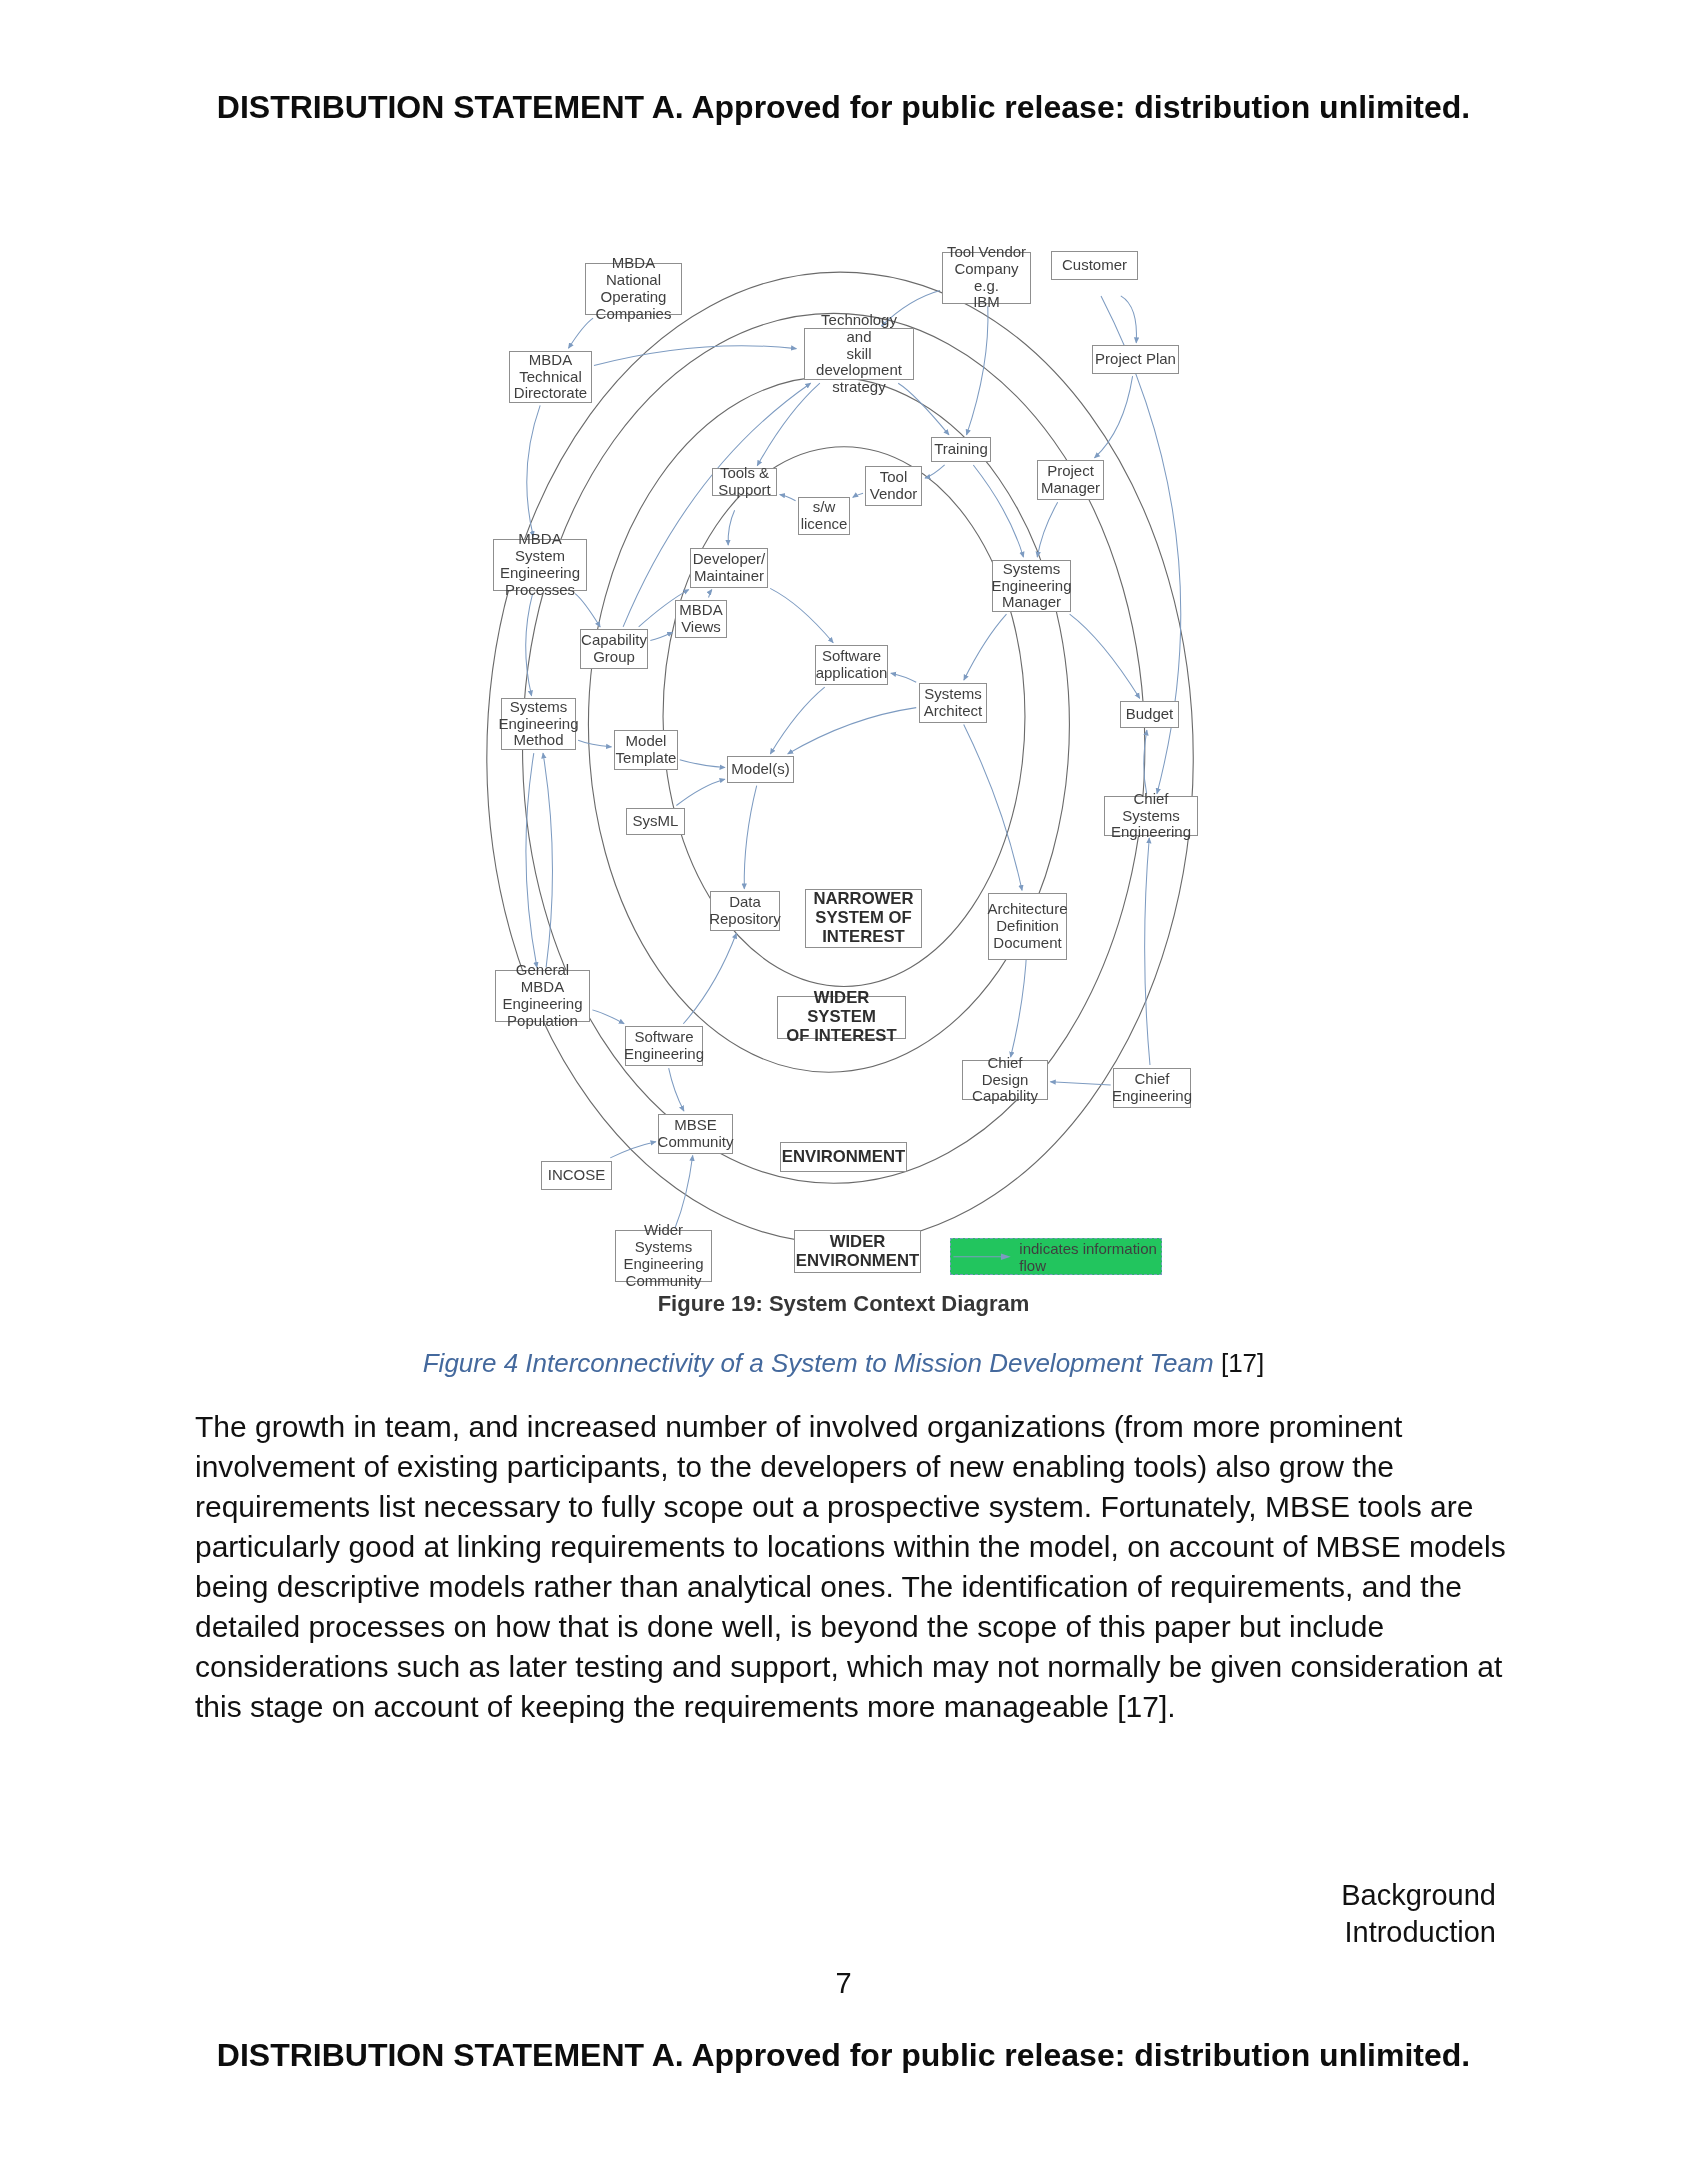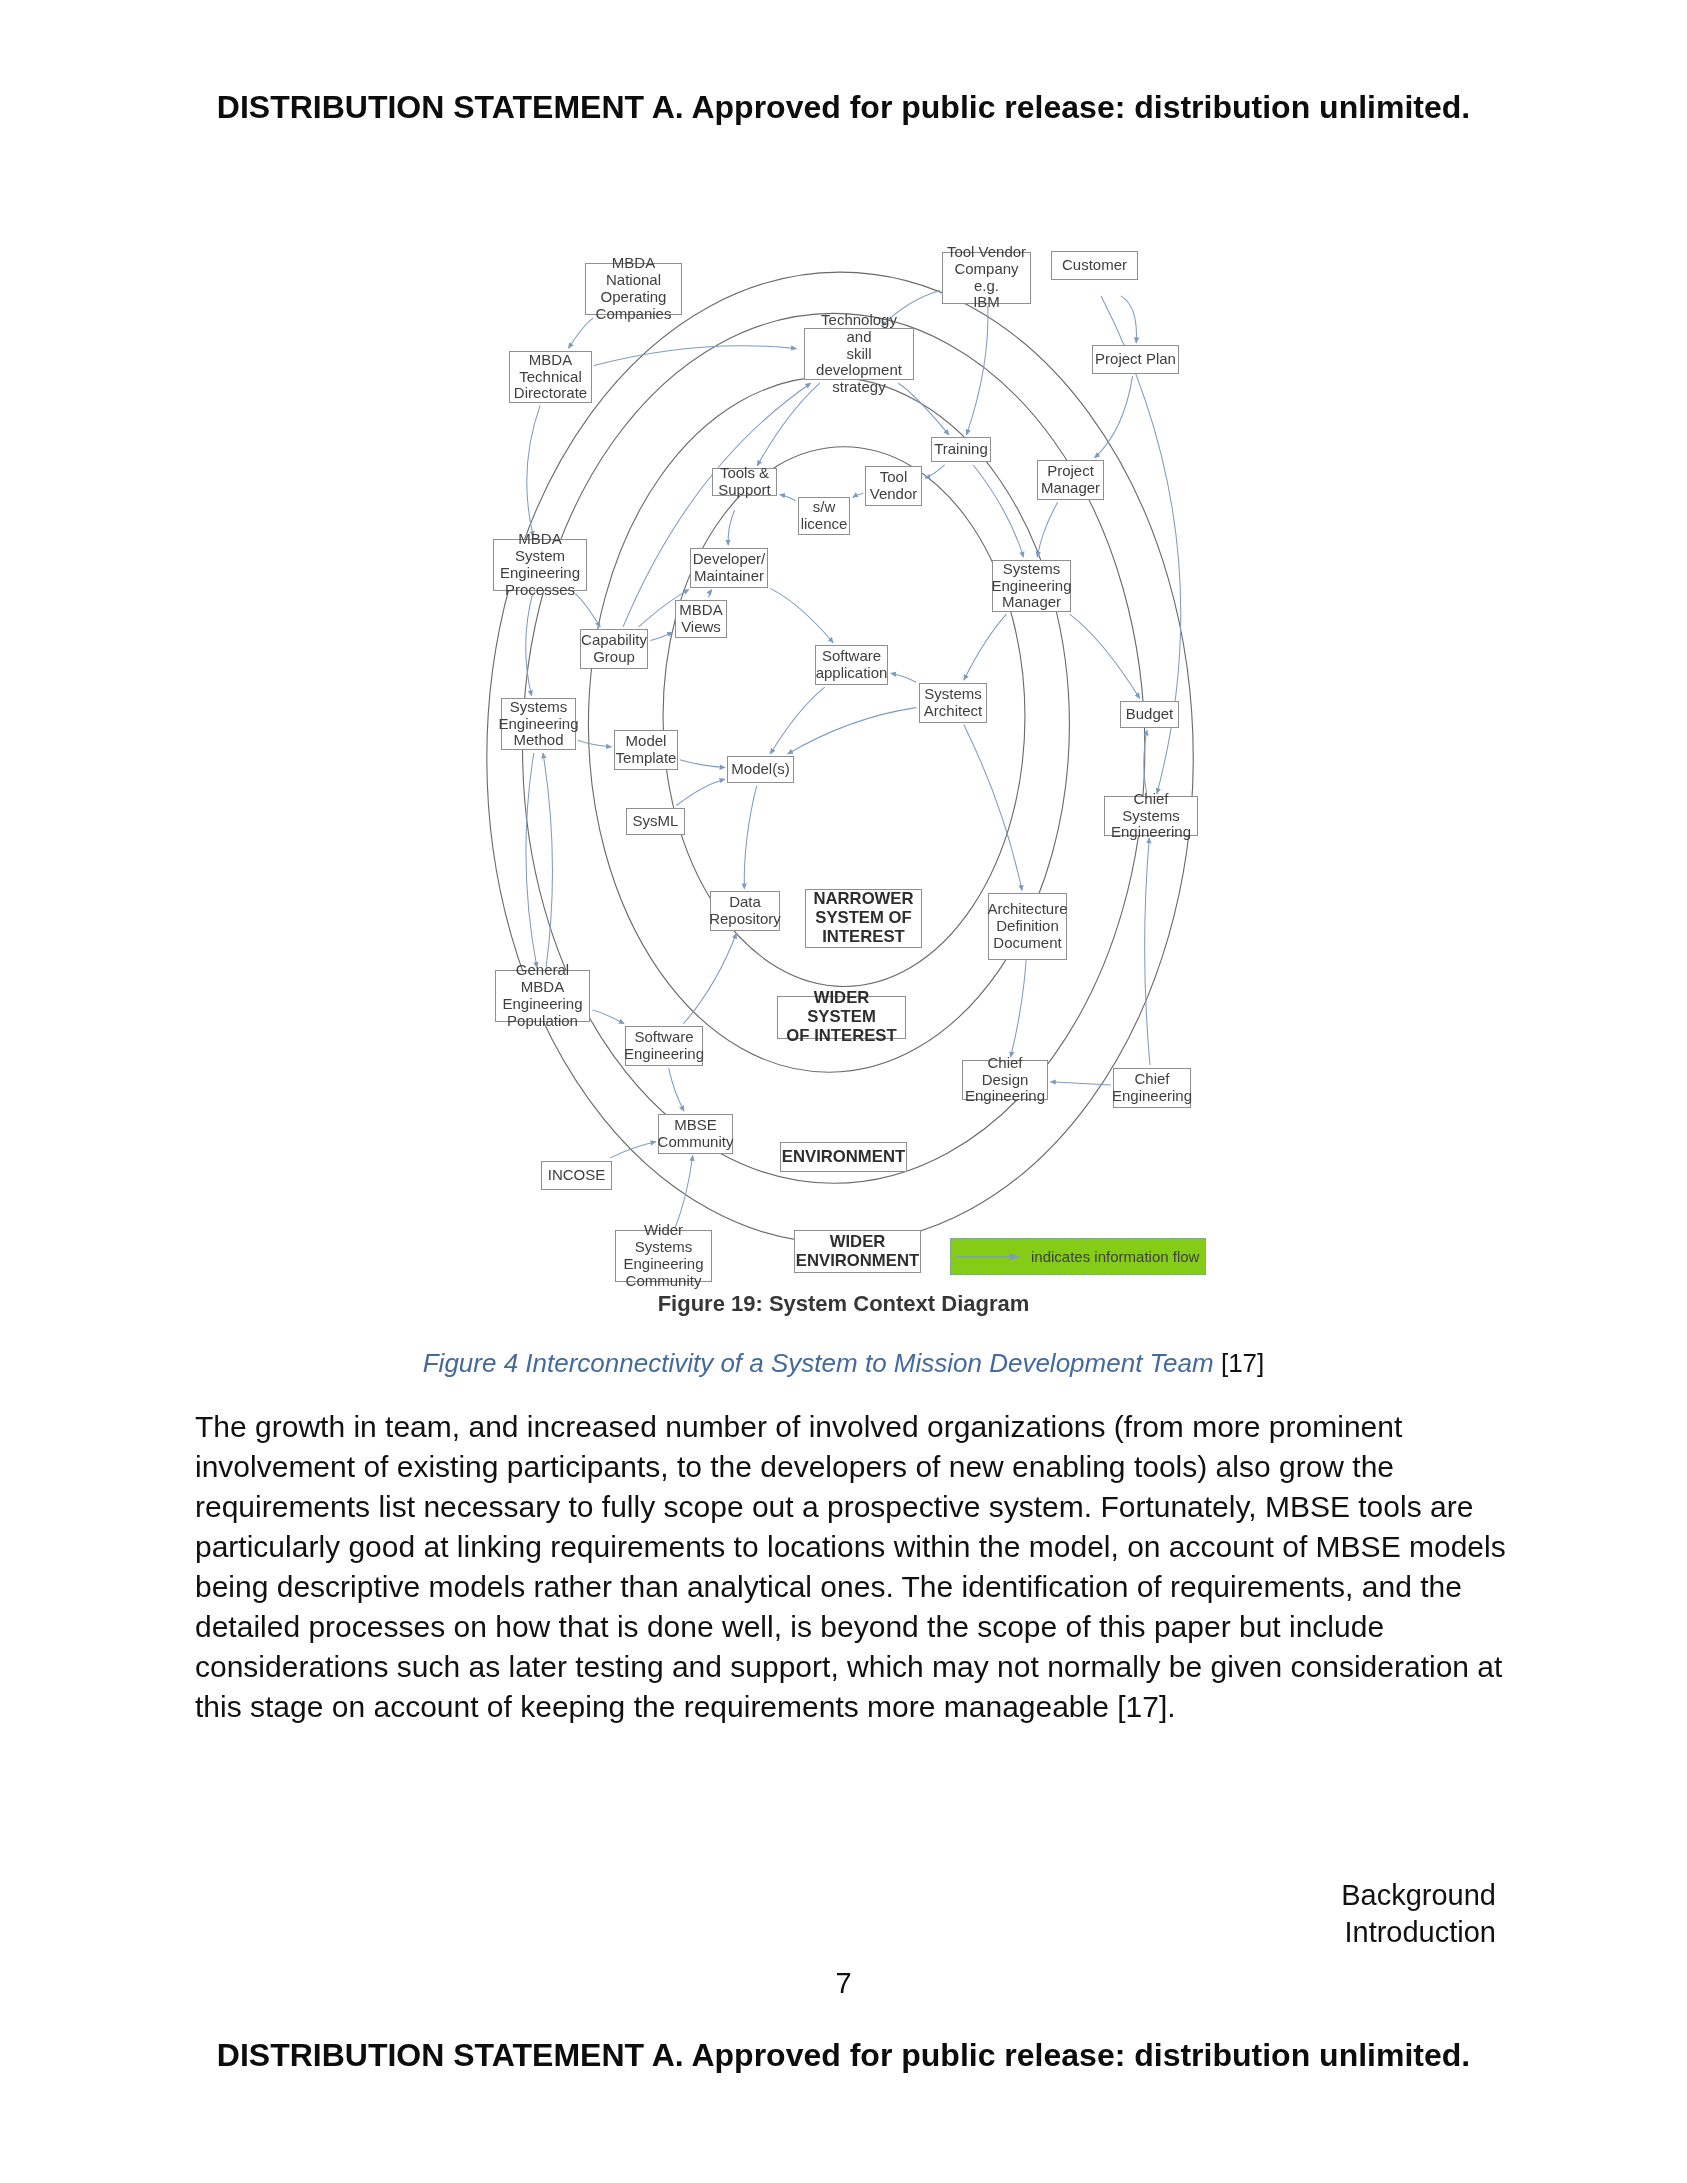--- a/index.html
+++ b/index.html
@@ -22,24 +22,24 @@
   #nodes-layer { position: absolute; left: 0; top: 0; width: 100%; height: 100%; }
   .node {
     position: absolute; display: flex; align-items: center; justify-content: center;
     text-align: center; white-space: pre-line;
     border: 1.2px solid var(--box-border, #8f8f8f); background: #fff;
     font-size: 15px; line-height: 1.13; color: var(--ink, #3f3f3f); padding: 1.6px;
   }
   .node.region { font-weight: bold; font-size: 16.7px; color: #2e2e2e; }
 
   .legend {
-    position: absolute; left: 507px; top: 1004px; width: 256px; height: 37px;
+    position: absolute; left: 507px; top: 1004px; width: 212px; height: 37px;
     border: 1.3px dashed var(--flow, #7d9bc1);
     display: flex; align-items: center; gap: 8px; padding: 0 1px;
-    color: #3f3f3f; font-size: 15px; background: #84cc16;
+    color: #3f3f3f; font-size: 15px; background: #22c55e;
   }
 
   .fig19 {
     position: absolute; top: 1291px; left: 0; width: 100%;
     text-align: center; font-weight: bold; font-size: 22px; color: #363636;
   }
   .fig4 { position: absolute; top: 1348px; left: 0; width: 100%; text-align: center; font-size: 26px; }
   .fig4-text { font-style: italic; color: var(--caption, #44699d); }
   .fig4-ref { color: #111; }
 
@@ -176,21 +176,21 @@
 Definition
 Document</div>
       <div class="node" style="left: 52px; top: 736px; width: 95px; height: 52px;">General MBDA
 Engineering
 Population</div>
       <div class="node region" style="left: 334px; top: 762px; width: 129px; height: 43px;">WIDER SYSTEM
 OF INTEREST</div>
       <div class="node" style="left: 182px; top: 792px; width: 78px; height: 40px;">Software
 Engineering</div>
       <div class="node" style="left: 519px; top: 826px; width: 86px; height: 40px;">Chief Design
-Engineering</div>
+Capability</div>
       <div class="node" style="left: 670px; top: 834px; width: 78px; height: 40px;">Chief
 Engineering</div>
       <div class="node" style="left: 215px; top: 880px; width: 75px; height: 40px;">MBSE
 Community</div>
       <div class="node region" style="left: 337px; top: 908px; width: 127px; height: 30px;">ENVIRONMENT</div>
       <div class="node" style="left: 98px; top: 927px; width: 71px; height: 29px;">INCOSE</div>
       <div class="node" style="left: 172px; top: 996px; width: 97px; height: 52px;">Wider Systems
 Engineering
 Community</div>
       <div class="node region" style="left: 351px; top: 996px; width: 127px; height: 43px;">WIDER

